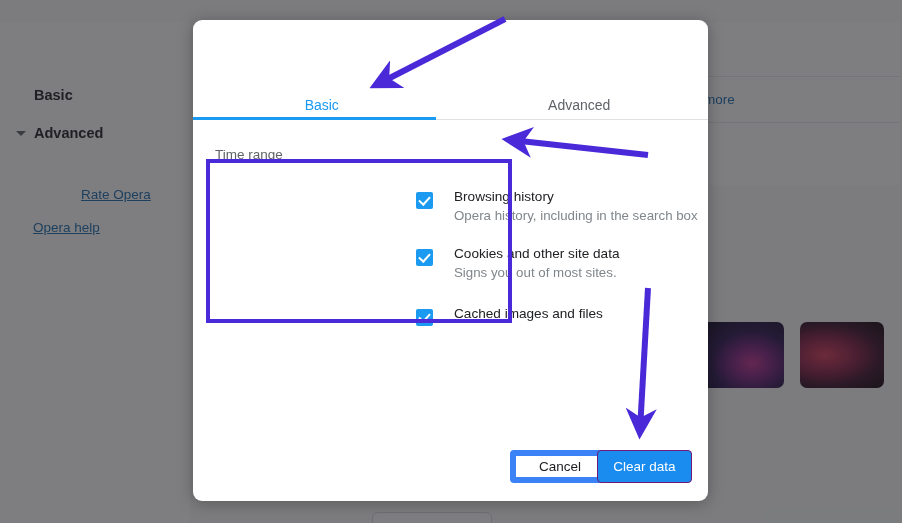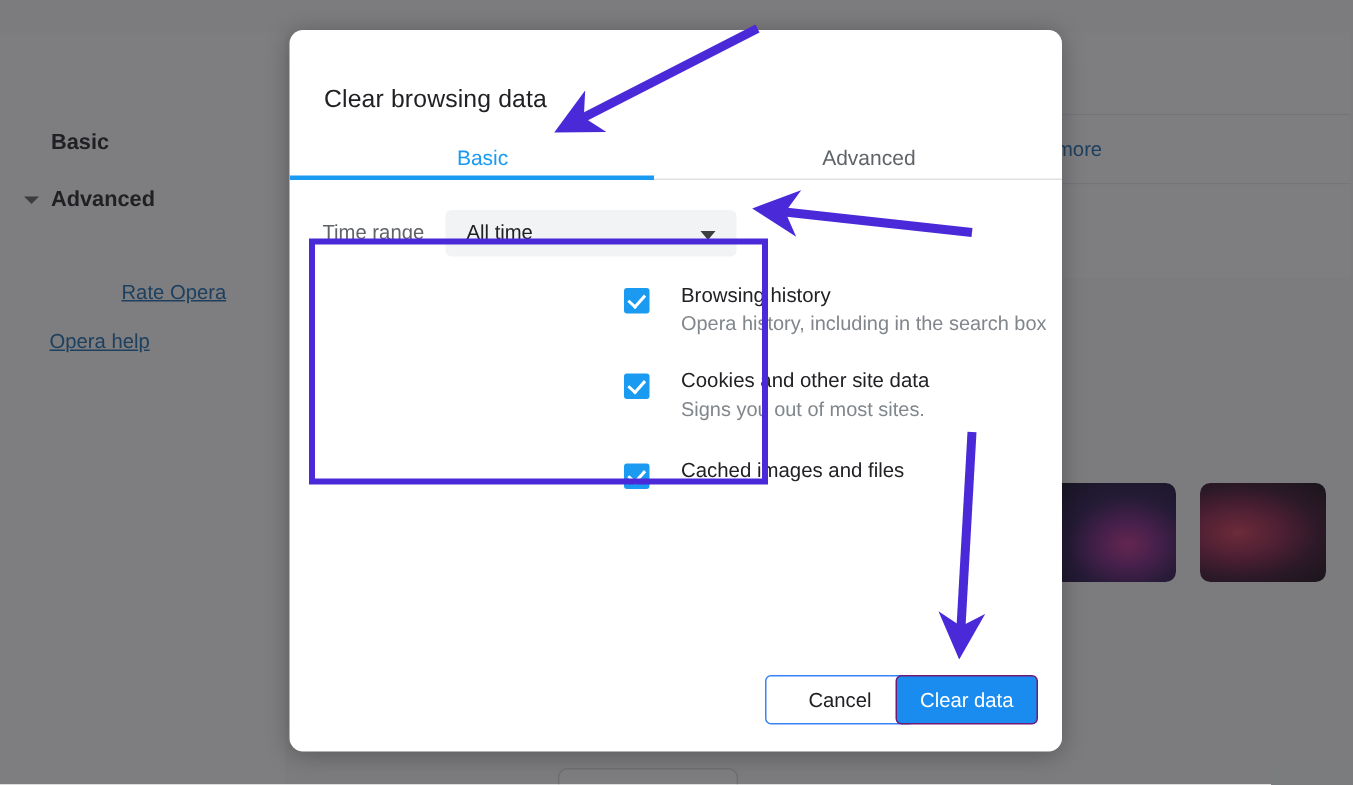--- a/index.html
+++ b/index.html
@@ -277,21 +277,21 @@
     display: flex;
     align-items: center;
     justify-content: center;
     cursor: pointer;
     user-select: none;
   }
   .btn-cancel {
     left: 317px;
     width: 100px;
     background: #ffffff;
-    border: 1px solid #3b82f6;
+    border: 6px solid #3b82f6;
     color: #202124;
   }
   .btn-clear {
     left: 404px;
     width: 95px;
     background: #1a8cf0;
     border: 1px solid #701a75;
     color: #ffffff;
   }
 
@@ -338,35 +338,30 @@
       <div class="bg-thumb thumb-c"></div>
     </div>
 
     <div class="bg-bottom-pill"></div>
   </div>
 
   <div class="scrim"></div>
 
   <div class="dialog">
 
-    <div class="dlg-title">Clear browsing data</div>
 
     <div class="tabbar">
       <div class="tab active">Basic</div>
       <div class="tab">Advanced</div>
     </div>
     <div class="tab-underline-track"></div>
     <div class="tab-underline"></div>
 
     <div class="timerange-row">
       <div class="timerange-label">Time range</div>
-      <div class="timerange-select">
-        <div class="timerange-value">All time</div>
-        <div class="timerange-arrow"></div>
-      </div>
     </div>
 
     <div class="options">
 
       <div class="opt-row opt-1">
         <div class="checkbox"></div>
         <div class="opt-texts">
           <div class="opt-title">Browsing history</div>
           <div class="opt-sub">Opera history, including in the search box</div>
         </div>

